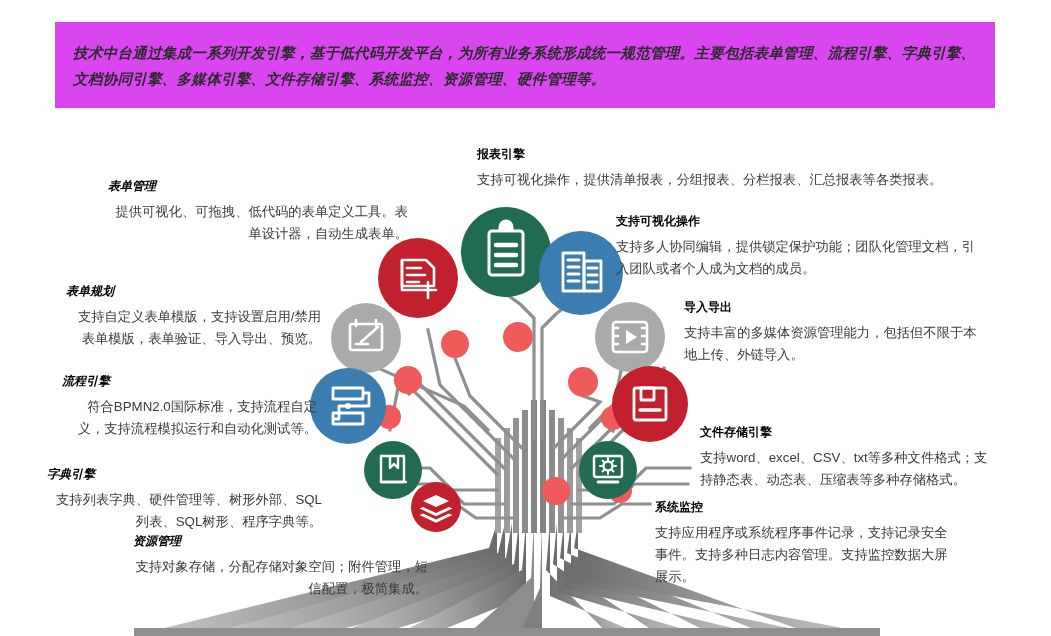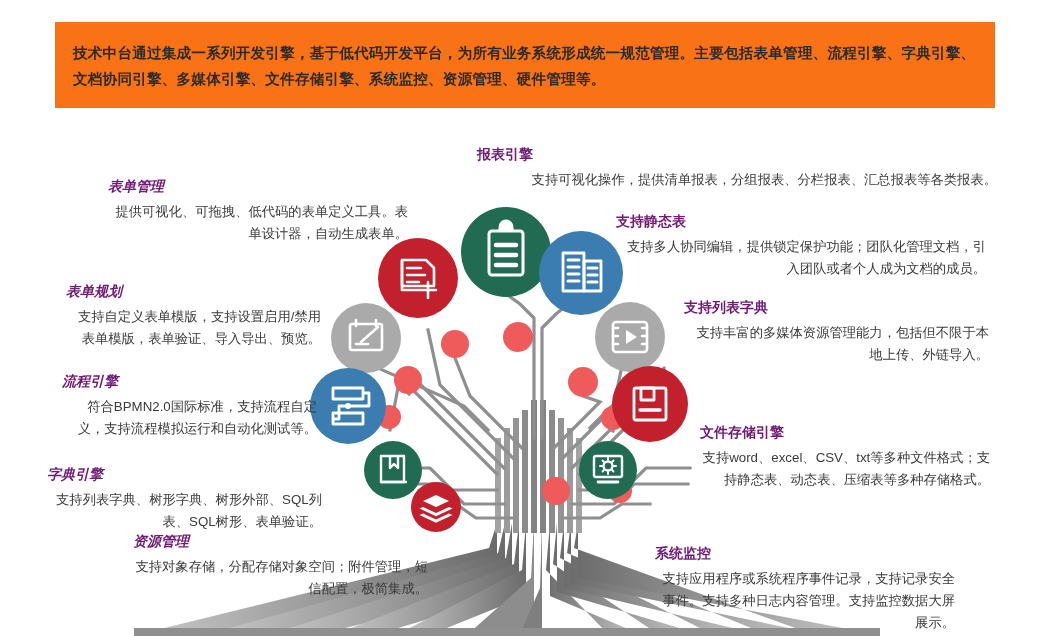--- a/index.html
+++ b/index.html
@@ -17,23 +17,24 @@
     color: #333333;
   }
 
   
   #intro-banner {
     position: absolute;
     left: 55px;
     top: 22px;
     width: 940px;
     height: 86px;
-    background: #f97316;
+    background: #d946ef;
     box-sizing: border-box;
     padding: 18px 18px 0 18px;
+    font-style: italic;
   }
   #intro-banner .intro-text {
     font-size: 14.6px;
     font-weight: bold;
     line-height: 26px;
     color: #2b2b2b;
     letter-spacing: 0.2px;
   }
 
   
@@ -48,50 +49,50 @@
     position: absolute;
     left: 0;
     top: 0;
   }
 
   
   .callout {
     position: absolute;
   }
   .callout .c-title {
-    font-size: 14px;
+    font-size: 12px;
     font-weight: bold;
-    color: #701a75;
+    color: #000000;
     line-height: 20px;
     margin-bottom: 5px;
     white-space: nowrap;
   }
   .callout .c-body {
     font-size: 13.3px;
     line-height: 22px;
     color: #3a3a3a;
   }
   .callout.align-right .c-title { text-align: left; font-style: italic; }
   .callout.align-right .c-body  { text-align: right; }
   .callout.align-left  .c-title { text-align: left; }
-  .callout.align-left  .c-body  { text-align: right; }
+  .callout.align-left  .c-body  { text-align: left; }
 
   
   #callout-form-mgmt      { left: 108px; top:  58px; width: 300px; }
   #callout-form-plan      { left:  66px; top: 163px; width: 255px; }
   #callout-flow-engine    { left:  62px; top: 253px; width: 255px; }
   #callout-dict-engine    { left:  47px; top: 346px; width: 275px; }
   #callout-resource-mgmt  { left: 133px; top: 413px; width: 295px; }
 
   
   #callout-report-engine  { left: 477px; top:  26px; width: 520px; }
   #callout-doc-engine     { left: 616px; top:  93px; width: 370px; }
   #callout-media-engine   { left: 684px; top: 179px; width: 305px; }
   #callout-file-engine    { left: 700px; top: 267px; width: 290px; margin-top: 37px; }
-  #callout-sys-monitor    { left: 655px; top: 379px; width: 300px; margin-top: 46px; }
+  #callout-sys-monitor    { left: 655px; top: 379px; width: 300px; }
 </style>
 </head>
 <body>
 
 <div id="intro-banner">
   <div class="intro-text">技术中台通过集成一系列开发引擎，基于低代码开发平台，为所有业务系统形成统一规范管理。主要包括表单管理、流程引擎、字典引擎、文档协同引擎、多媒体引擎、文件存储引擎、系统监控、资源管理、硬件管理等。</div>
 </div>
 
 <div id="tree-stage">
 
@@ -299,40 +300,40 @@
     <div class="c-body">支持自定义表单模版，支持设置启用/禁用表单模版，表单验证、导入导出、预览。</div>
   </div>
 
   <div class="callout align-right" id="callout-flow-engine">
     <div class="c-title">流程引擎</div>
     <div class="c-body">符合BPMN2.0国际标准，支持流程自定义，支持流程模拟运行和自动化测试等。</div>
   </div>
 
   <div class="callout align-right" id="callout-dict-engine">
     <div class="c-title">字典引擎</div>
-    <div class="c-body">支持列表字典、树形字典、树形外部、SQL列表、SQL树形、表单验证。</div>
+    <div class="c-body">支持列表字典、硬件管理等、树形外部、SQL列表、SQL树形、程序字典等。</div>
   </div>
 
   <div class="callout align-right" id="callout-resource-mgmt">
     <div class="c-title">资源管理</div>
     <div class="c-body">支持对象存储，分配存储对象空间；附件管理，短信配置，极简集成。</div>
   </div>
 
   <div class="callout align-left" id="callout-report-engine">
     <div class="c-title">报表引擎</div>
     <div class="c-body">支持可视化操作，提供清单报表，分组报表、分栏报表、汇总报表等各类报表。</div>
   </div>
 
   <div class="callout align-left" id="callout-doc-engine">
-    <div class="c-title">支持静态表</div>
+    <div class="c-title">支持可视化操作</div>
     <div class="c-body">支持多人协同编辑，提供锁定保护功能；团队化管理文档，引入团队或者个人成为文档的成员。</div>
   </div>
 
   <div class="callout align-left" id="callout-media-engine">
-    <div class="c-title">支持列表字典</div>
+    <div class="c-title">导入导出</div>
     <div class="c-body">支持丰富的多媒体资源管理能力，包括但不限于本地上传、外链导入。</div>
   </div>
 
   <div class="callout align-left" id="callout-file-engine">
     <div class="c-title">文件存储引擎</div>
     <div class="c-body">支持word、excel、CSV、txt等多种文件格式；支持静态表、动态表、压缩表等多种存储格式。</div>
   </div>
 
   <div class="callout align-left" id="callout-sys-monitor">
     <div class="c-title">系统监控</div>

